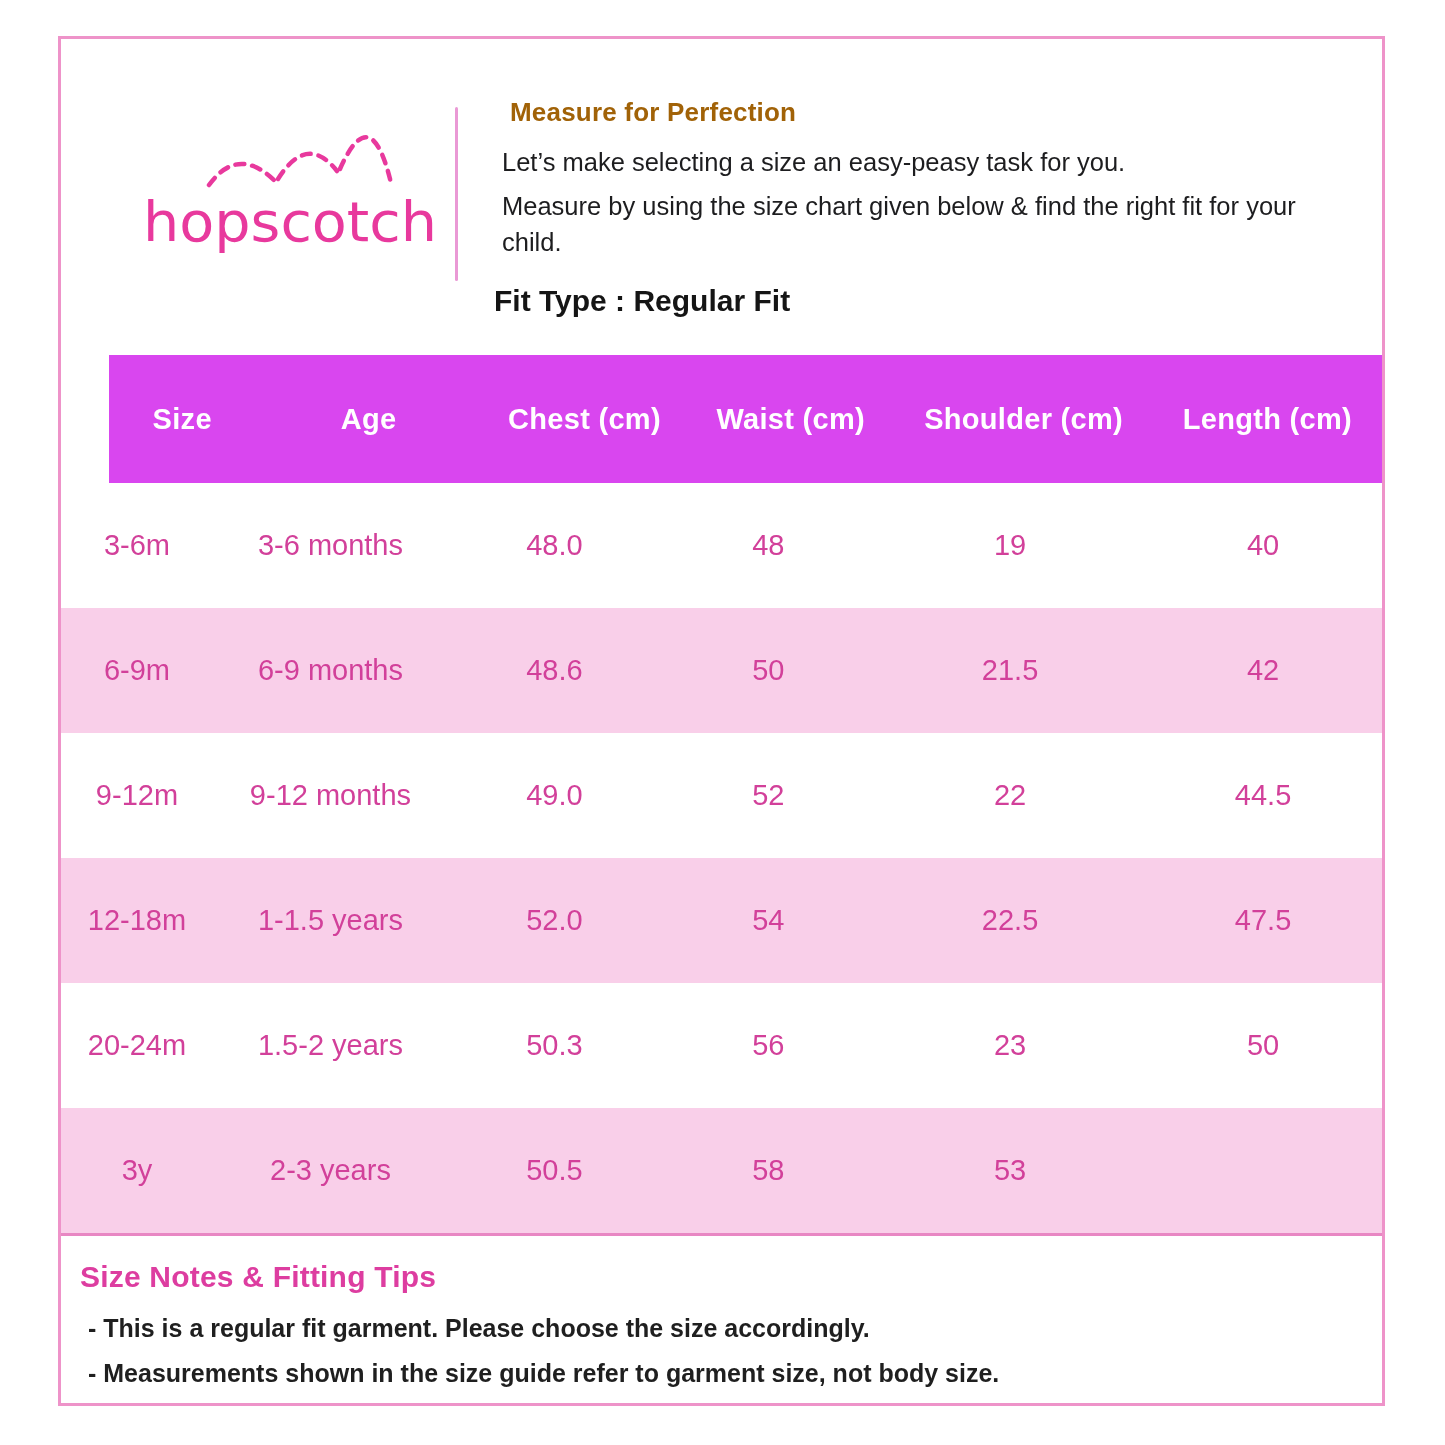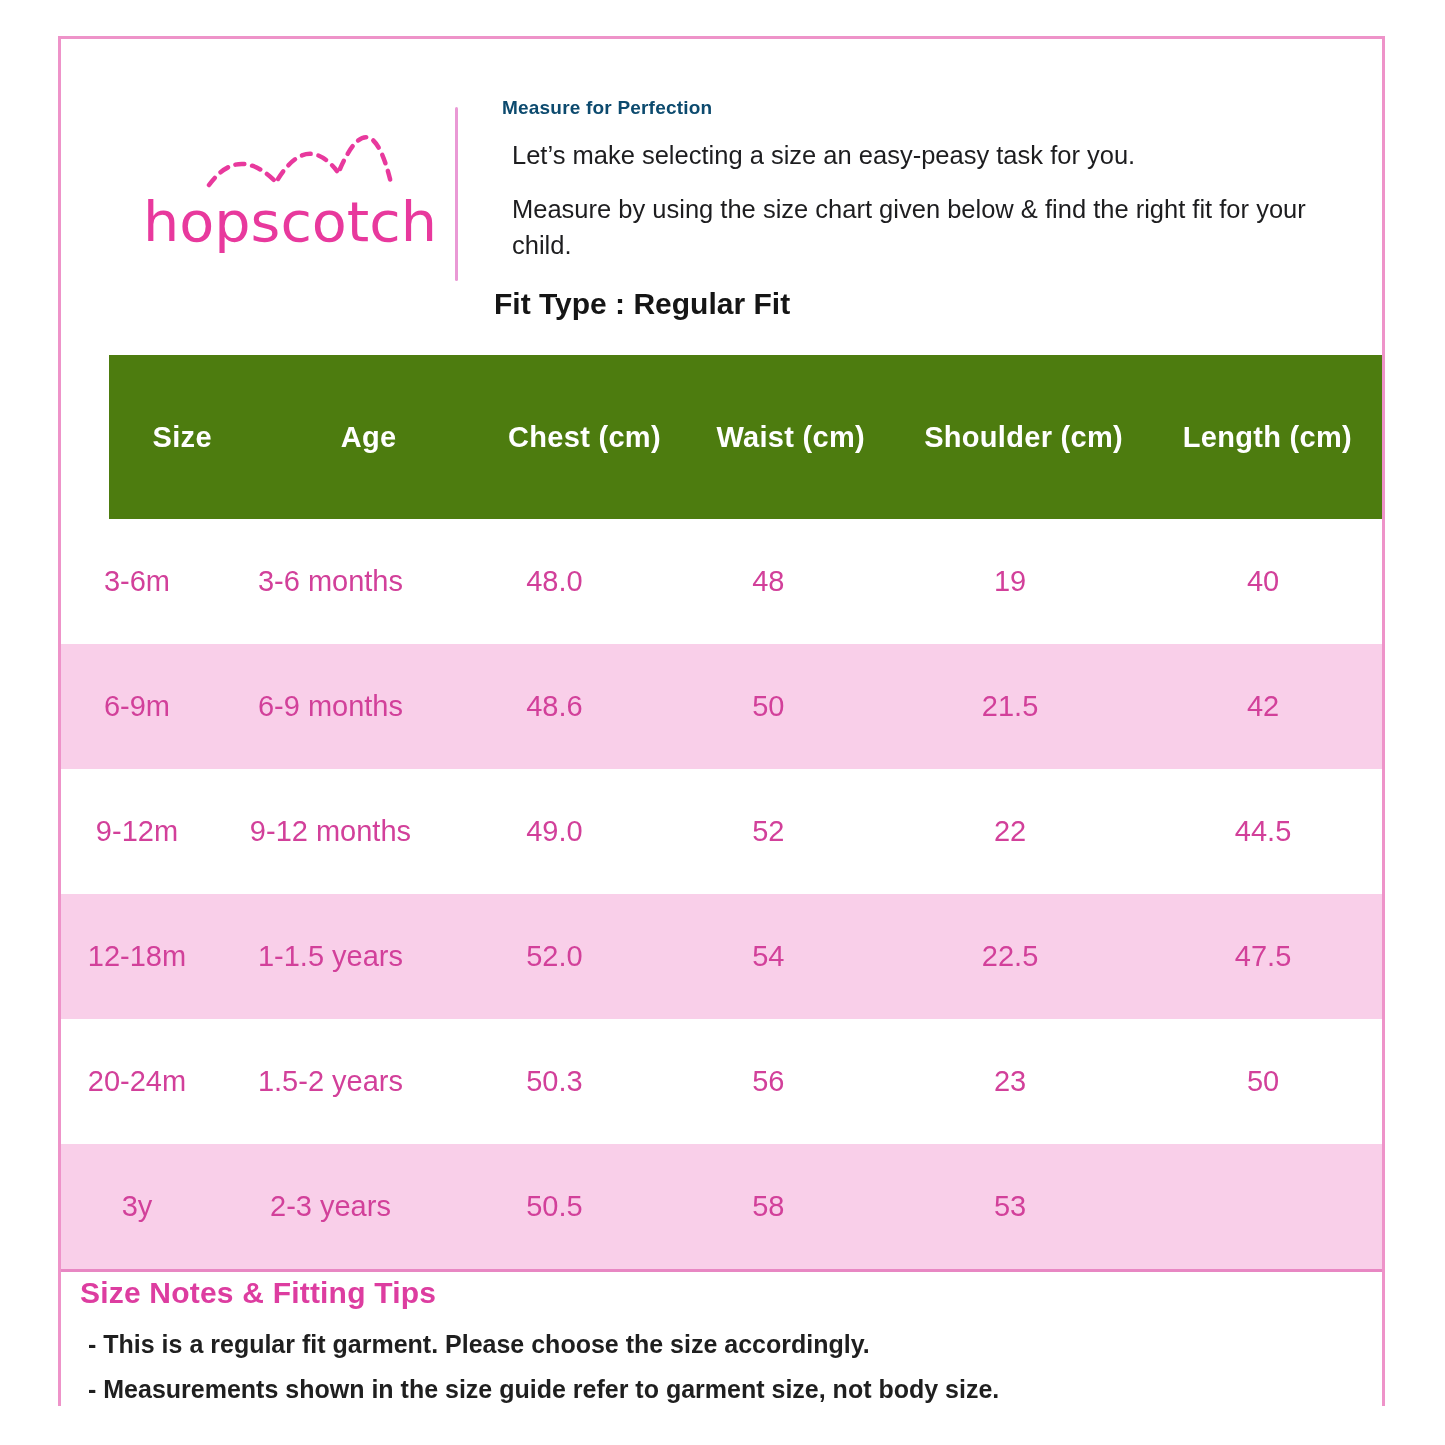--- a/index.html
+++ b/index.html
@@ -21,54 +21,54 @@
   
   .top { position:relative; height:316px; }
   .logo-svg { position:absolute; left:76px; top:64px; width:306px; height:154px; }
   .divider {
     position:absolute; left:394px; top:68px;
     width:3px; height:174px;
     background:#EA99D5; border-radius:2px;
   }
   .intro { position:absolute; left:433px; top:58px; width:870px; }
   .intro-heading {
-    margin:0 0 16px 8px;
-    font-size:19px; font-weight:bold; color:#0c4a6e;
+    margin:0 0 16px 16px;
+    font-size:26px; font-weight:bold; color:#a16207;
     letter-spacing:0.2px;
   }
   .intro-text {
-    margin:18px;
+    margin:8px;
     font-size:25.5px; line-height:36px; color:#1d1d1f;
   }
   .fit-type {
     margin:24px 0 0 0;
     font-size:30px; font-weight:bold; color:#151515;
   }
   
   .thead, .tr {
     display:grid;
     grid-template-columns:11.5% 17.8% 16.1% 16.3% 20.3% 18.0%;
   }
-  .thead { height:164px; background:#4d7c0f;margin-left:48px; }
+  .thead { height:128px; background:#d946ef;margin-left:48px; }
   .th {
     display:flex; align-items:center; justify-content:center;
     color:#ffffff; font-size:29px; font-weight:bold;
     letter-spacing:0.3px;
   }
   .tr { height:125px; background:#ffffff; }
   .tr:nth-child(even) { background:#F9CFE9; }
   .td {
     display:flex; align-items:center; justify-content:center;
     color:#D2409A; font-size:29px;
   }
   
   .notes {
     border-top:3px solid #E887C3;
     height:167px; box-sizing:border-box;
-    padding:4px 24px 0 19px;
+    padding:24px 24px 0 19px;
     background:#ffffff;
   }
   .notes-heading {
     margin:0 0 20px 0;
     font-size:30px; font-weight:bold; color:#DD3DA0;
     letter-spacing:0.2px;
   }
   .note {
     margin:0 0 16px 8px;
     font-size:25px; color:#1f1f1f;font-weight:bold;

